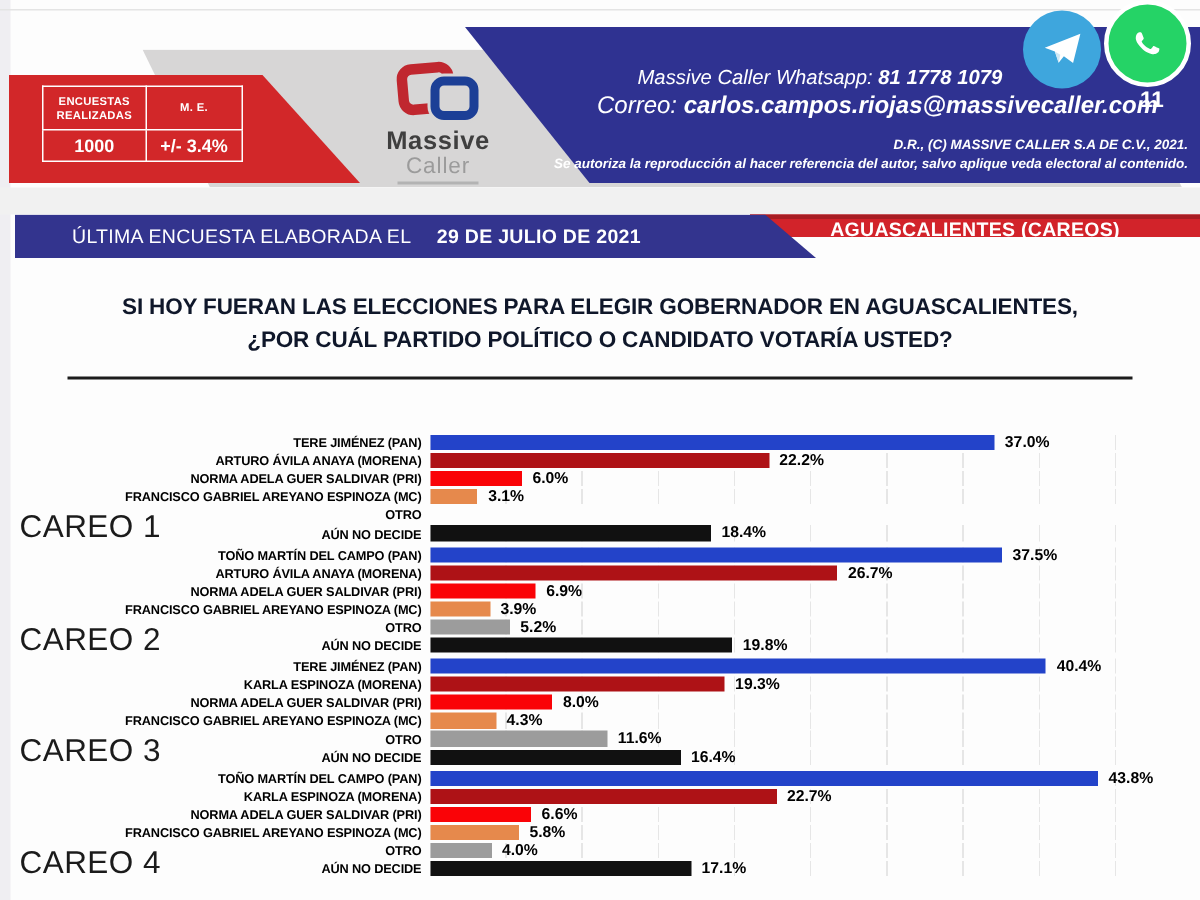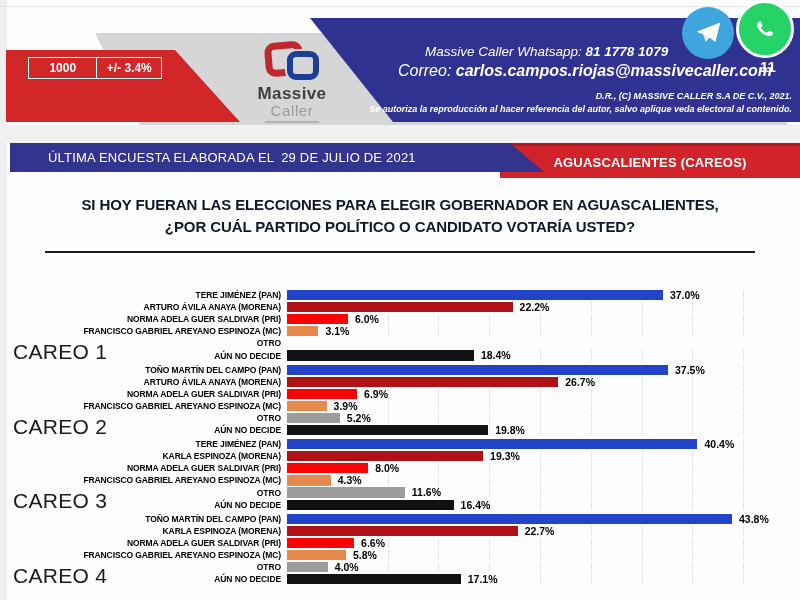--- a/index.html
+++ b/index.html
@@ -44,27 +44,27 @@
   .tg-icon{position:absolute;left:682px;top:7px;width:52px;height:52px;border-radius:50%;
     background:#3ea6dd;display:flex;align-items:center;justify-content:center;}
   .wa-icon{position:absolute;left:736px;top:0;width:52px;height:52px;border-radius:50%;
     background:#25d366;border:3px solid #fff;display:flex;align-items:center;justify-content:center;}
   .badge-count{position:absolute;left:748px;top:58px;width:40px;text-align:center;
     color:#fff;font-size:15px;font-weight:bold;}
 
   .gap-band{position:absolute;left:0;top:125px;width:800px;height:18px;background:#f1f1f1;}
 
   
-  .banner-red{position:absolute;left:500px;top:143px;width:300px;height:35px;background:#d2232a;
+  .banner-red{position:absolute;left:500px;top:143px;width:300px;height:15px;background:#d2232a;
     border-top:3px solid #a81d23;box-sizing:border-box;display:flex;align-items:center;justify-content:center;}
   .banner-red span{color:#fff;font-weight:bold;font-size:13px;letter-spacing:.2px;}
   .banner-blue{position:absolute;left:10px;top:143px;width:534px;height:29px;background:#33348e;
     clip-path:polygon(0 0,500px 0,100% 100%,0 100%);display:flex;align-items:center;padding-left:38px;box-sizing:border-box;}
   .banner-blue .pre{color:#fff;font-size:13px;letter-spacing:.2px;}
-  .banner-blue .date{color:#fff;font-size:13px;font-weight:normal;margin-left:7px;letter-spacing:.2px;}
+  .banner-blue .date{color:#fff;font-size:13px;font-weight:bold;margin-left:17px;letter-spacing:.2px;}
 
   
   .question{position:absolute;left:0;top:194px;width:800px;text-align:center;color:#0f172a;}
   .question .q-line{font-size:15px;font-weight:bold;line-height:22px;letter-spacing:-0.1px;}
   .q-rule{position:absolute;left:45px;top:251px;width:710px;height:2px;background:#1c1c1c;}
 
   
   .chart{position:absolute;left:0;top:289px;width:794px;}
   .group{position:relative;margin-bottom:2px;}
   .group-label{position:absolute;left:13px;top:3px;font-size:21px;color:#1b1b1b;letter-spacing:.3px;margin-top:48px;}
@@ -81,20 +81,24 @@
 
 <div class="left-strip"></div>
 <div class="top-line"></div>
 
 <div class="header">
   <div class="gray-band"></div>
   <div class="red-shape"></div>
 
   <table class="stats-table">
     <tbody>
+        <tr>
+      <td class="hd c1">ENCUESTAS REALIZADAS</td>
+      <td class="hd c2">M. E.</td>
+    </tr>
     <tr>
       <td class="vl c1">1000</td>
       <td class="vl c2">+/- 3.4%</td>
     </tr>
   </tbody>
     </table>
 
   <div class="logo">
     <div class="bubbles">
       <div class="bub-red"></div>

